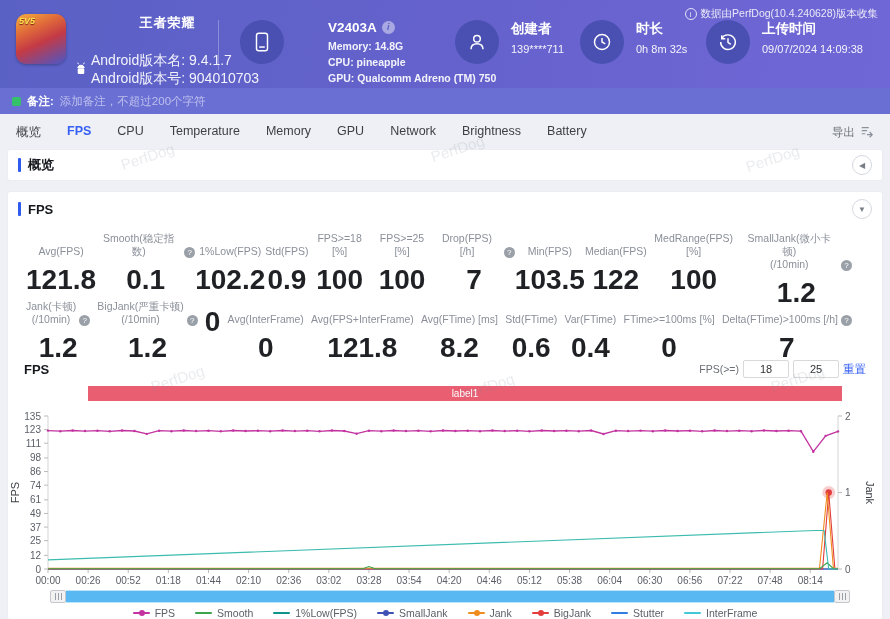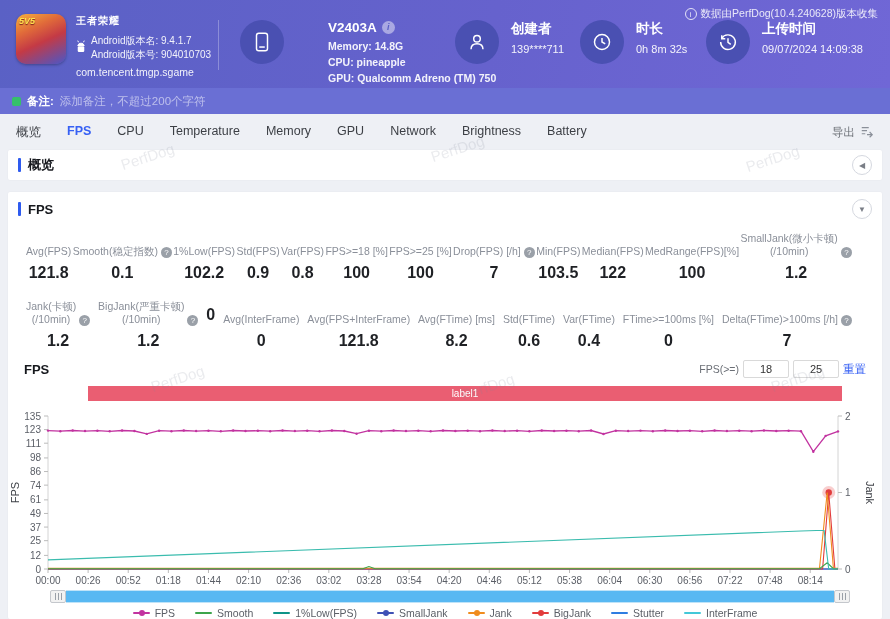--- a/index.html
+++ b/index.html
@@ -9,22 +9,22 @@
   
   .header { position:absolute; left:0; top:0; width:890px; height:88px;
     background:linear-gradient(100deg,#5a61c5 0%,#6662cd 55%,#7067d6 100%); color:#fff; }
   .collect-note { position:absolute; right:12px; top:7px; font-size:10.5px; color:rgba(255,255,255,.85); display:flex; align-items:center; gap:4px; }
   .collect-note .i-circ { width:12px; height:12px; border:1px solid rgba(255,255,255,.8); border-radius:50%; font-size:8px; line-height:11px; text-align:center; display:inline-block; }
   .app-group { position:absolute; left:16px; top:14px; display:flex; }
   .app-icon { width:50px; height:50px; border-radius:10px; position:relative; overflow:hidden;
     background:linear-gradient(155deg,#f5b13c 0%,#e06a3a 30%,#c43a45 55%,#4a57c8 100%); box-shadow:0 1px 3px rgba(0,0,0,.3); }
   .app-icon .badge { position:absolute; left:3px; top:2px; font-size:9px; font-weight:bold; font-style:italic; color:#ffe34d; text-shadow:0 1px 1px #7a1d1d; }
   .app-text { margin-left:10px; }
-  .app-title { font-size:10px; font-weight:bold; letter-spacing:1px; }
-  .ver-line { display:flex; align-items:center; gap:5px; font-size:10px; color:rgba(255,255,255,.92); margin-top:6px; }
+  .app-title { font-size:13px; font-weight:bold; letter-spacing:1px;text-align:center; }
+  .ver-line { display:flex; align-items:center; gap:5px; font-size:14px; color:rgba(255,255,255,.92); margin-top:20px; }
   .pkg { font-size:10.5px; color:rgba(255,255,255,.92); margin-top:4px; }
   .hdr-divider { position:absolute; left:218px; top:20px; width:1px; height:50px; background:rgba(255,255,255,.28); }
   .hgroup { position:absolute; top:20px; display:flex; }
   .hgroup .circ { width:44px; height:44px; border-radius:50%; background:#4a50b2; display:flex; align-items:center; justify-content:center; flex:none; }
   .hgroup .htxt { margin-left:12px; }
   .hgroup .hlabel { font-size:13.5px; font-weight:bold; display:flex; align-items:center; gap:5px; }
   .hgroup .hval { font-size:11px; color:rgba(255,255,255,.92); margin-top:5px; }
   .dev-lines { font-size:10.5px; color:rgba(255,255,255,.92); line-height:16px; margin-top:3px;font-weight:bold; }
   .info-dot { width:13px; height:13px; background:rgba(255,255,255,.45); color:#5a61c5; border-radius:50%; font-size:9px; line-height:13px; text-align:center; font-style:italic; font-weight:bold; display:inline-block; }
 
@@ -48,21 +48,21 @@
   .accent { width:3px; height:14px; background:#2e5bef; margin-right:7px; border-radius:1px; }
   .sec-title { font-size:13px; font-weight:bold; color:#16181d; }
   .collapse-btn { margin-left:auto; width:20px; height:20px; border:1px solid #d5d8df; border-radius:50%; background:#fff; color:#7a7e86; font-size:8px; display:flex; align-items:center; justify-content:center; cursor:pointer; }
 
   
   .stats-row { position:absolute; left:0; width:874px; display:flex; justify-content:space-between; padding:0 30px 0 18px; }
   .stats-row.r1 { top:40px; }
   .stats-row.r2 { top:108px; }
   .stat { display:flex; flex-direction:column; align-items:center; }
   .stat .lbl { font-size:10.5px; color:#8a8f99; text-align:center; white-space:pre-line; min-height:26px; display:flex; align-items:flex-end; justify-content:center; line-height:13px; }
-  .stat .val { font-size:16px; font-weight:bold; color:#1f2125; margin-top:6px; }
+  .stat .val { font-size:28px; font-weight:bold; color:#1f2125; margin-top:6px; }
   .q-icon { width:11px; height:11px; background:#9aa0a8; border-radius:50%; color:#fff; font-size:8px; line-height:11px; text-align:center; display:inline-block; margin-left:3px; cursor:pointer; }
 
   
   .chart-header { position:absolute; left:0; top:166px; width:874px; height:22px; display:flex; align-items:center; padding:0 16px; }
   .chart-title { font-size:13px; font-weight:bold; color:#16181d; }
   .chart-ctrls { margin-left:auto; display:flex; align-items:center; gap:4px; }
   .fps-ge { font-size:10.5px; color:#6b6f76; }
   .fin { width:46px; height:18px; border:1px solid #d9d9d9; border-radius:2px; font-size:11px; text-align:center; color:#333; font-family:inherit; background:#fff; }
   .reset { font-size:11.5px; color:#3660f4; cursor:pointer; }
 
@@ -229,24 +229,20 @@
         <div class="lbl">Smooth(稳定指数)<span class="q-icon">?</span></div>
         <div class="val">0.1</div>
       </div>
       <div class="stat">
         <div class="lbl">1%Low(FPS)</div>
         <div class="val">102.2</div>
       </div>
       <div class="stat">
         <div class="lbl">Std(FPS)</div>
         <div class="val">0.9</div>
-      </div>
-      <div class="stat">
-        <div class="lbl">Var(FPS)</div>
-        <div class="val">0.8</div>
       </div>
       <div class="stat">
         <div class="lbl">FPS&gt;=18 [%]</div>
         <div class="val">100</div>
       </div>
       <div class="stat">
         <div class="lbl">FPS&gt;=25 [%]</div>
         <div class="val">100</div>
       </div>
       <div class="stat">

